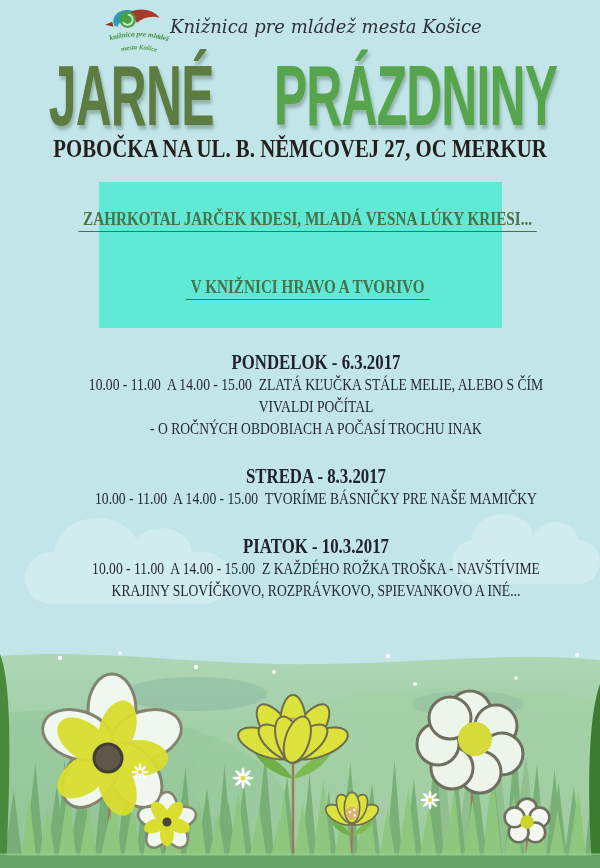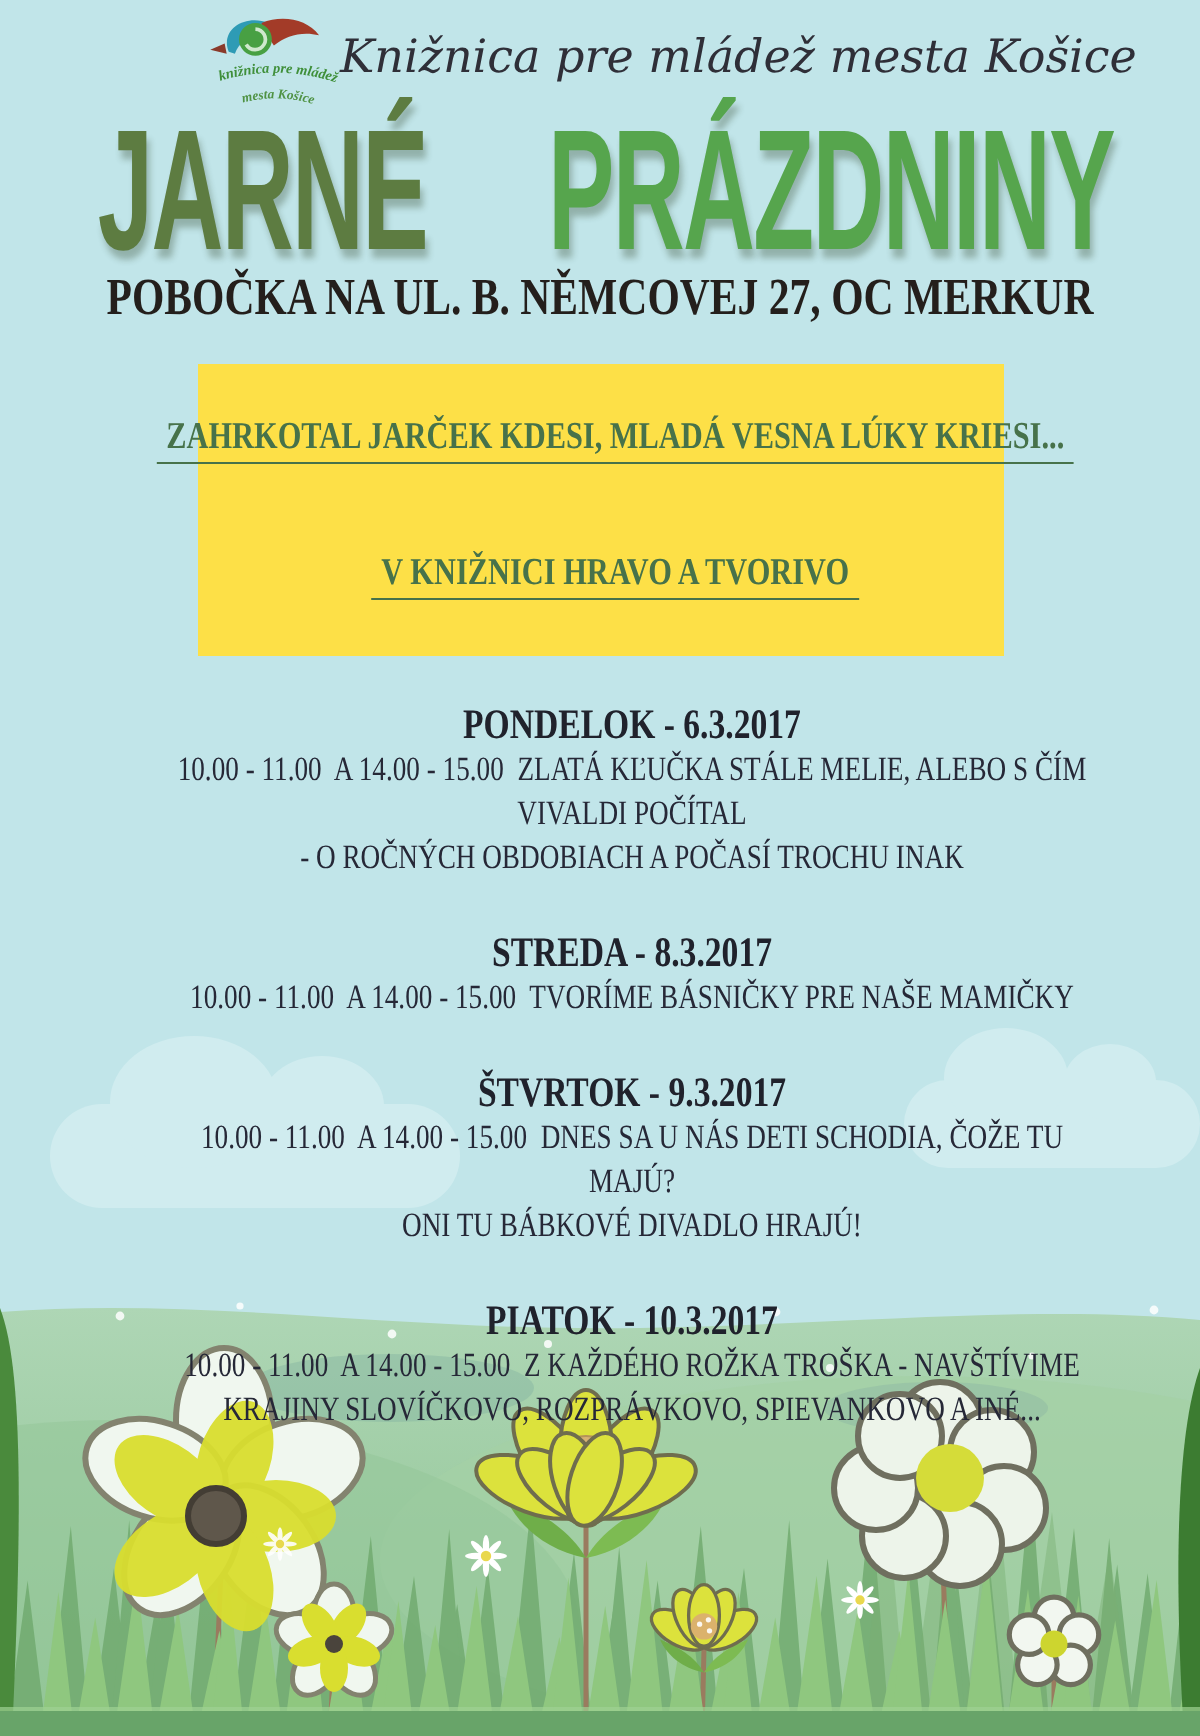--- a/index.html
+++ b/index.html
@@ -21,21 +21,21 @@
 
   
   .meadow { position:absolute; left:0; bottom:0; width:600px; height:218px; z-index:1; }
 
   
   .header { position:relative; height:54px; z-index:2; }
   .logo { position:absolute; left:100px; top:5px; width:78px; height:54px; }
   .org-script {
     position:absolute; left:170px; top:16px;
     font-family:"DejaVu Serif", serif; font-style:italic;
-    font-size:23px; color:#2f2f38; white-space:pre;
+    font-size:18px; color:#2f2f38; white-space:pre;
   }
 
   
   .main-title {
     position:relative; z-index:2; height:84px; margin:0;
     display:flex; justify-content:center; align-items:center; gap:14px;padding-left:18px;
   }
   .tw {
     display:inline-block;
     font-family:"Liberation Sans", sans-serif; font-weight:bold;
@@ -56,21 +56,21 @@
 
   .subtitle {
     margin-top:-4px; font-size:26px; font-weight:bold;
     color:#241f1c; line-height:30px; z-index:2;
   }
 
   
   .banner {
     position:relative; z-index:2;
     width:403px; margin:18px auto 4px;
-    background:#fde047; padding:4px 0 6px;
+    background:#5eead4; padding:4px 0 6px;
   }
   .banner-line { font-size:19px; font-weight:bold; color:#47724a; line-height:22px; }
   .banner-line .ul {
     display:inline-block; border-bottom:1.5px solid #47724a; padding:0 6px 1px;
   }
 
   
   .schedule { position:relative; z-index:2; margin-top:22px;margin-left:32px; }
   .day { margin-bottom:24px; }
   .day-title { font-size:21px; font-weight:bold; color:#20222c; line-height:24px; }
@@ -310,26 +310,20 @@
     <div class="day-line cond">VIVALDI POČÍTAL</div>
     <div class="day-line cond">- O ROČNÝCH OBDOBIACH A POČASÍ TROCHU INAK</div>
   </div>
 
 
   <div class="day">
     <div class="day-title cond">STREDA - 8.3.2017</div>
     <div class="day-line cond">10.00 - 11.00  A 14.00 - 15.00  TVORÍME BÁSNIČKY PRE NAŠE MAMIČKY</div>
   </div>
 
-  <div class="day">
-    <div class="day-title cond">ŠTVRTOK - 9.3.2017</div>
-    <div class="day-line cond">10.00 - 11.00  A 14.00 - 15.00  DNES SA U NÁS DETI SCHODIA, ČOŽE TU</div>
-    <div class="day-line cond">MAJÚ?</div>
-    <div class="day-line cond">ONI TU BÁBKOVÉ DIVADLO HRAJÚ!</div>
-  </div>
 
   <div class="day">
     <div class="day-title cond">PIATOK - 10.3.2017</div>
     <div class="day-line cond">10.00 - 11.00  A 14.00 - 15.00  Z KAŽDÉHO ROŽKA TROŠKA - NAVŠTÍVIME</div>
     <div class="day-line cond">KRAJINY SLOVÍČKOVO, ROZPRÁVKOVO, SPIEVANKOVO A INÉ...</div>
   </div>
 
 </section>
 
 </body></html>

